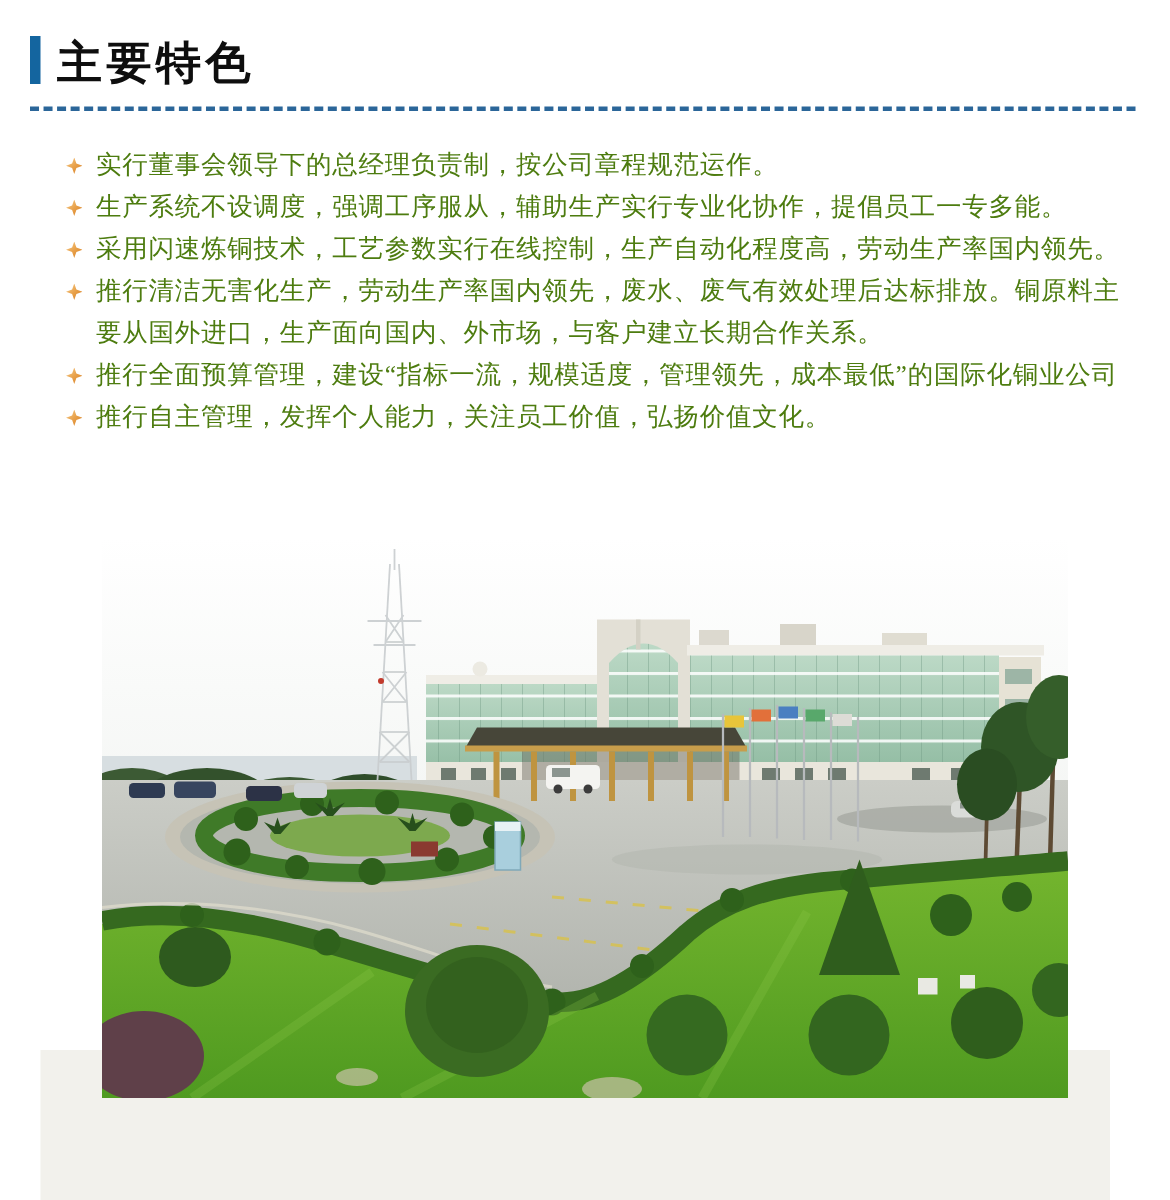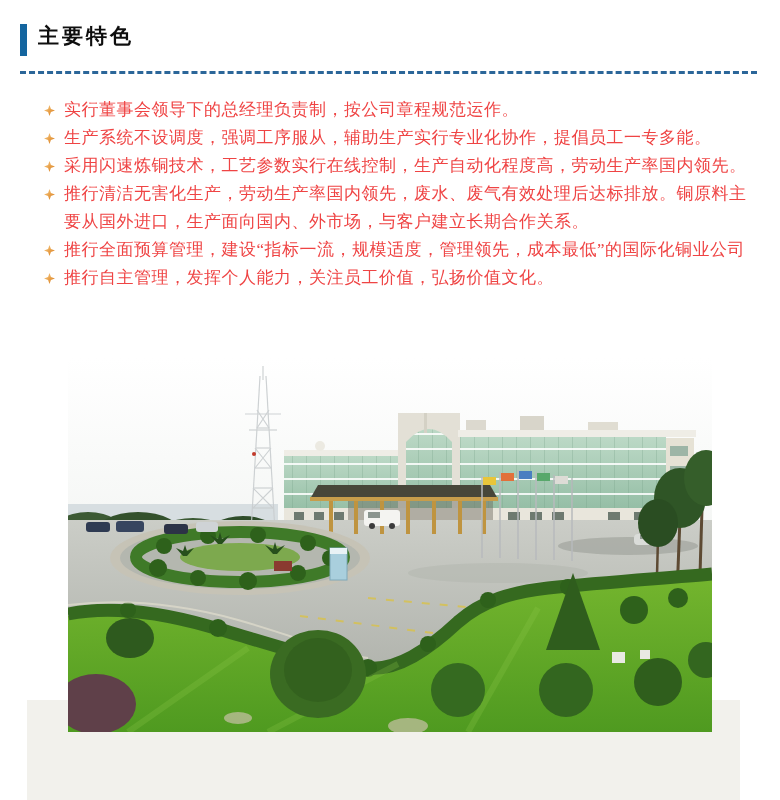--- a/index.html
+++ b/index.html
@@ -6,32 +6,32 @@
   body{
     width:780px;height:800px;position:relative;background:#ffffff;overflow:hidden;
     font-family:"Liberation Sans","DejaVu Sans",sans-serif;
   }
   .page{position:absolute;inset:0;}
   
   .hdr{position:absolute;left:20px;top:22px;height:38px;}
   .accent-bar{position:absolute;left:0;top:2px;width:7px;height:32px;background:#14659f;}
   .page-title{
     position:absolute;left:18px;top:0;margin:0;white-space:nowrap;
-    font-size:21px;font-weight:bold;color:#0e0e0e;letter-spacing:3px;
+    font-size:30px;font-weight:bold;color:#0e0e0e;letter-spacing:3px;
     font-family:"Liberation Serif","DejaVu Serif",serif;
   }
   .dashed-divider{
     position:absolute;left:20px;top:71px;width:737px;height:0;
     border-top:3px dashed #2b6699;
   }
   
   .features{position:absolute;left:44px;top:96px;width:712px;margin:0;padding:0;list-style:none;}
   .features li{
     position:relative;margin:0;padding:0 0 0 20px;
-    font-size:17px;line-height:28px;color:#ef4444;letter-spacing:0.5px;
+    font-size:17px;line-height:28px;color:#4d7c0f;letter-spacing:0.5px;
     font-family:"Liberation Serif","DejaVu Serif",serif;
   }
   .diamond-bullet{
     position:absolute;left:0;top:9px;width:11px;height:11px;display:inline-block;
     background:linear-gradient(135deg,#f2c27c 15%,#e9a24b 50%,#d9842a 90%);
     clip-path:polygon(50% 0,63% 37%,100% 50%,63% 63%,50% 100%,37% 63%,0 50%,37% 37%);
   }
   
   .footer-panel{position:absolute;left:27px;top:700px;width:713px;height:100px;background:#f2f1ec;}
   

